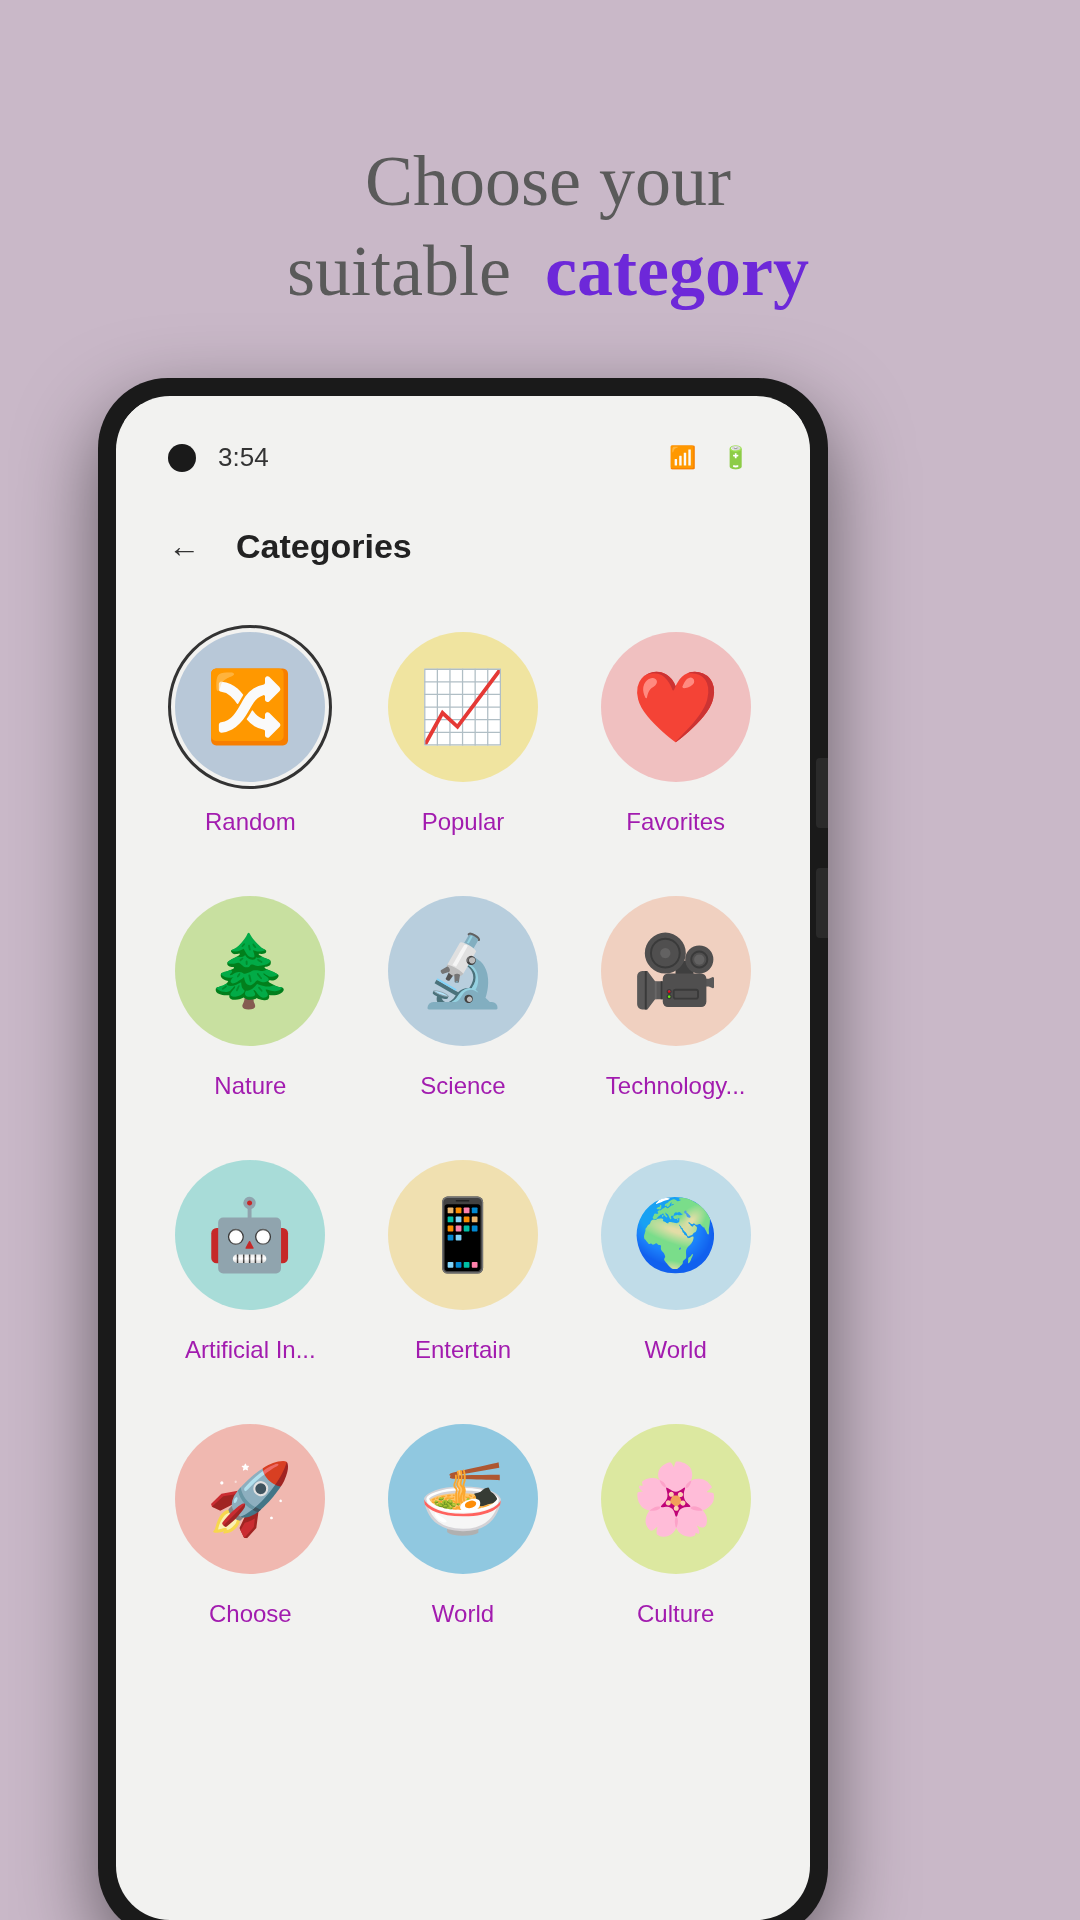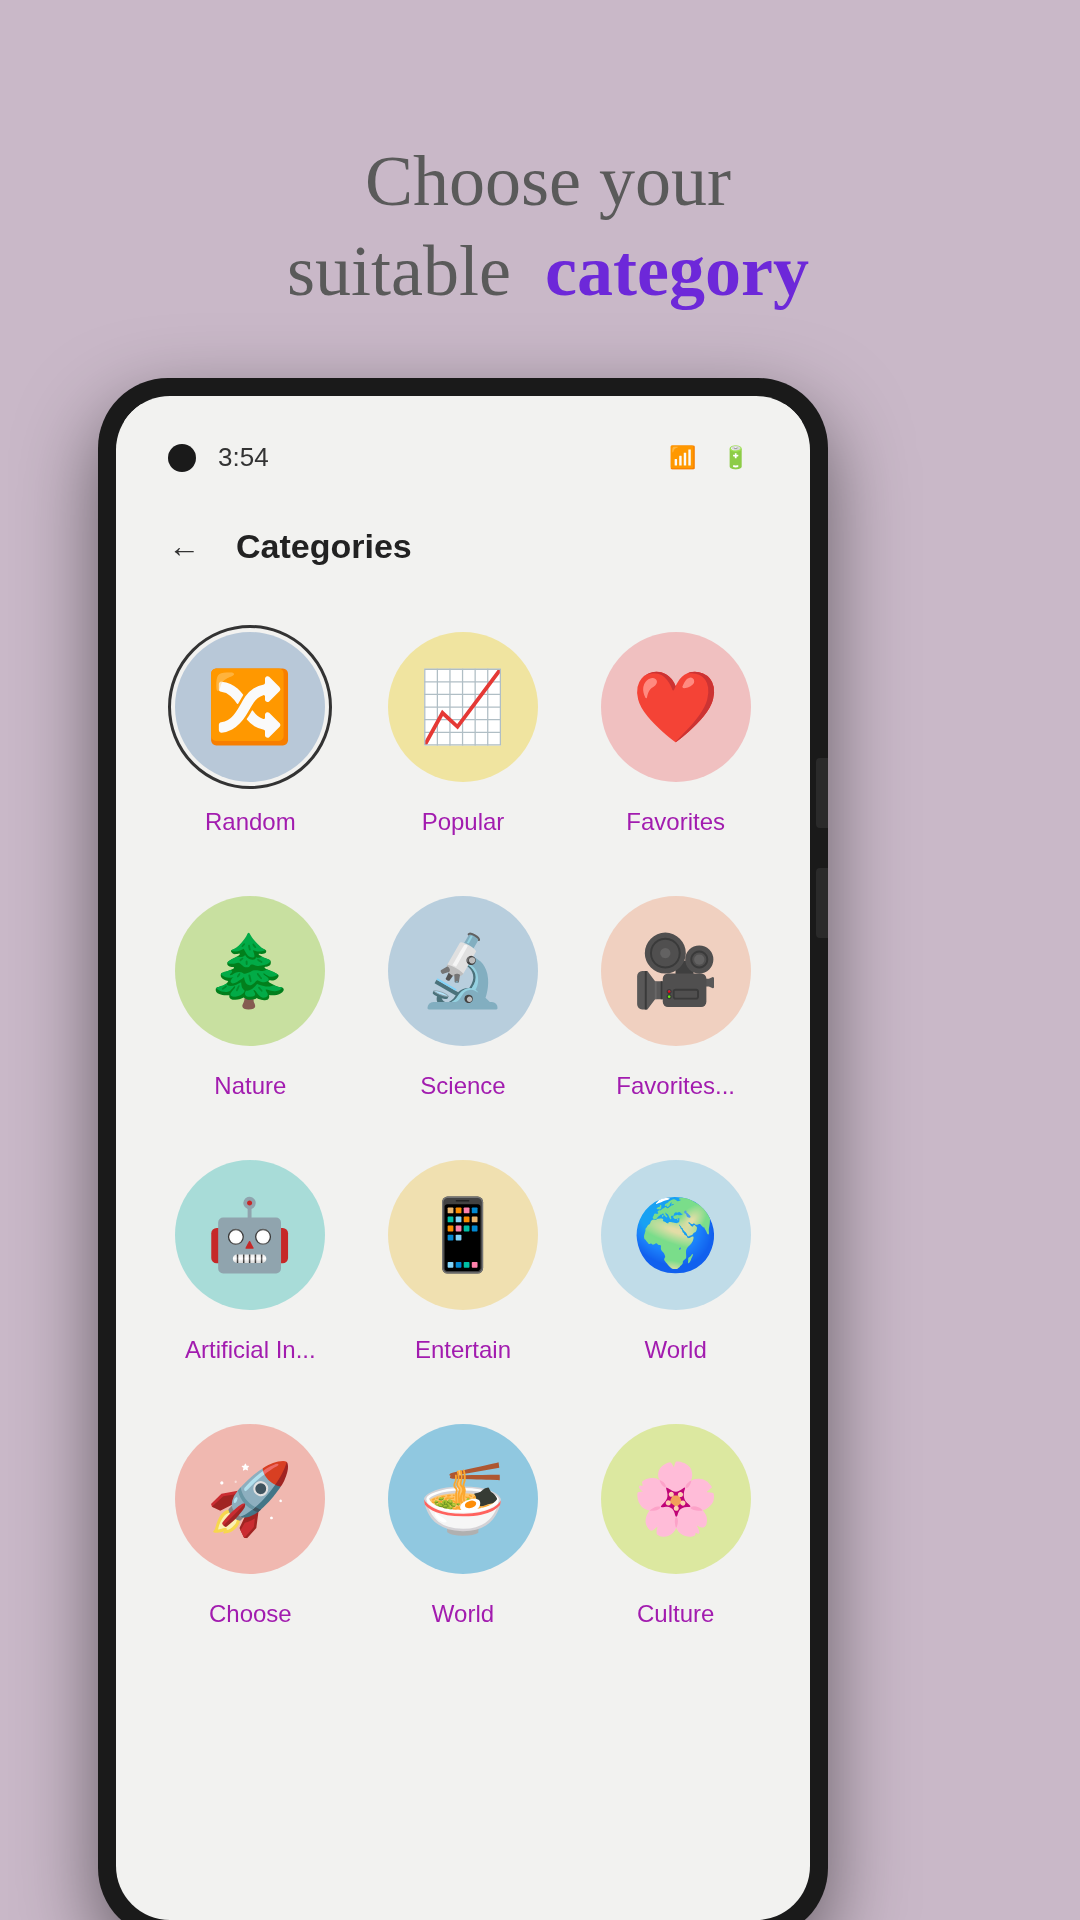--- a/index.html
+++ b/index.html
@@ -230,21 +230,21 @@
         <div class="category-item">
           <div class="category-circle bg-green-light">🌲</div>
           <span class="category-label">Nature</span>
         </div>
         <div class="category-item">
           <div class="category-circle bg-blue-gray">🔬</div>
           <span class="category-label">Science</span>
         </div>
         <div class="category-item">
           <div class="category-circle bg-peach">🎥</div>
-          <span class="category-label">Favorites...</span>
+          <span class="category-label">Technology...</span>
         </div>
         <div class="category-item">
           <div class="category-circle bg-teal-light">🤖</div>
           <span class="category-label">Artificial In...</span>
         </div>
         <div class="category-item">
           <div class="category-circle bg-yellow-pale">📱</div>
           <span class="category-label">Entertain</span>
         </div>
         <div class="category-item">

